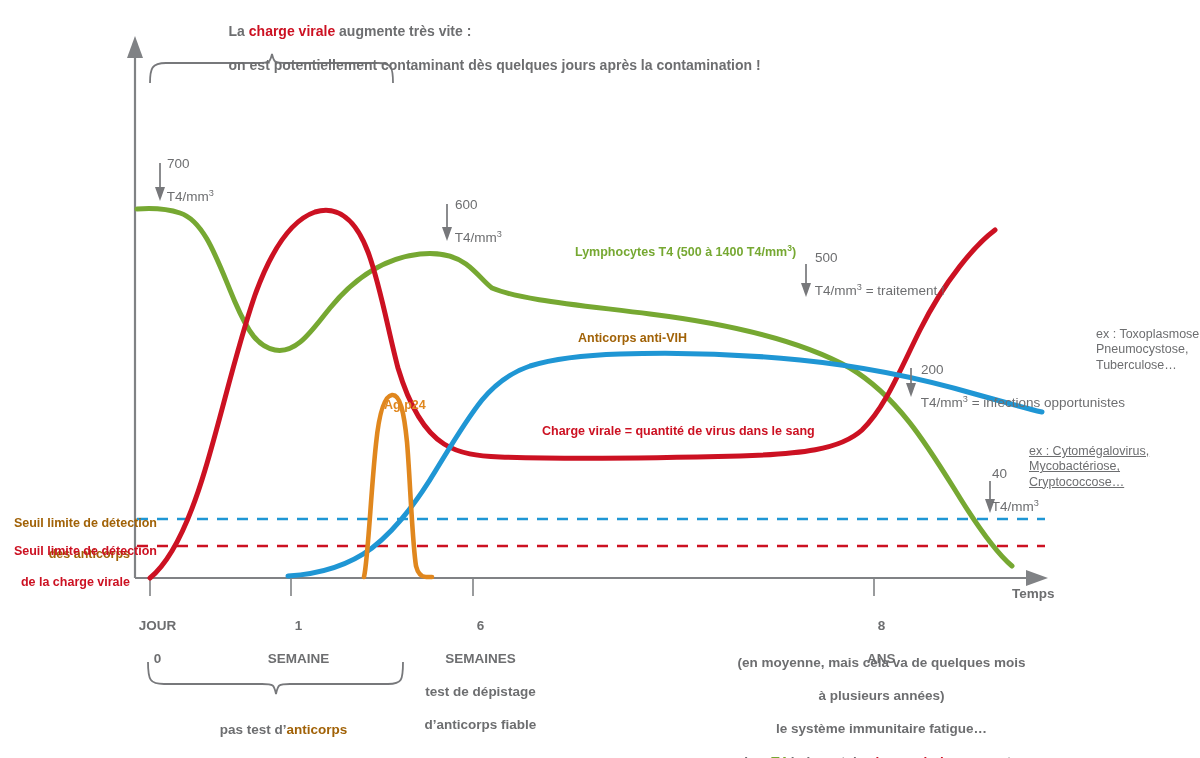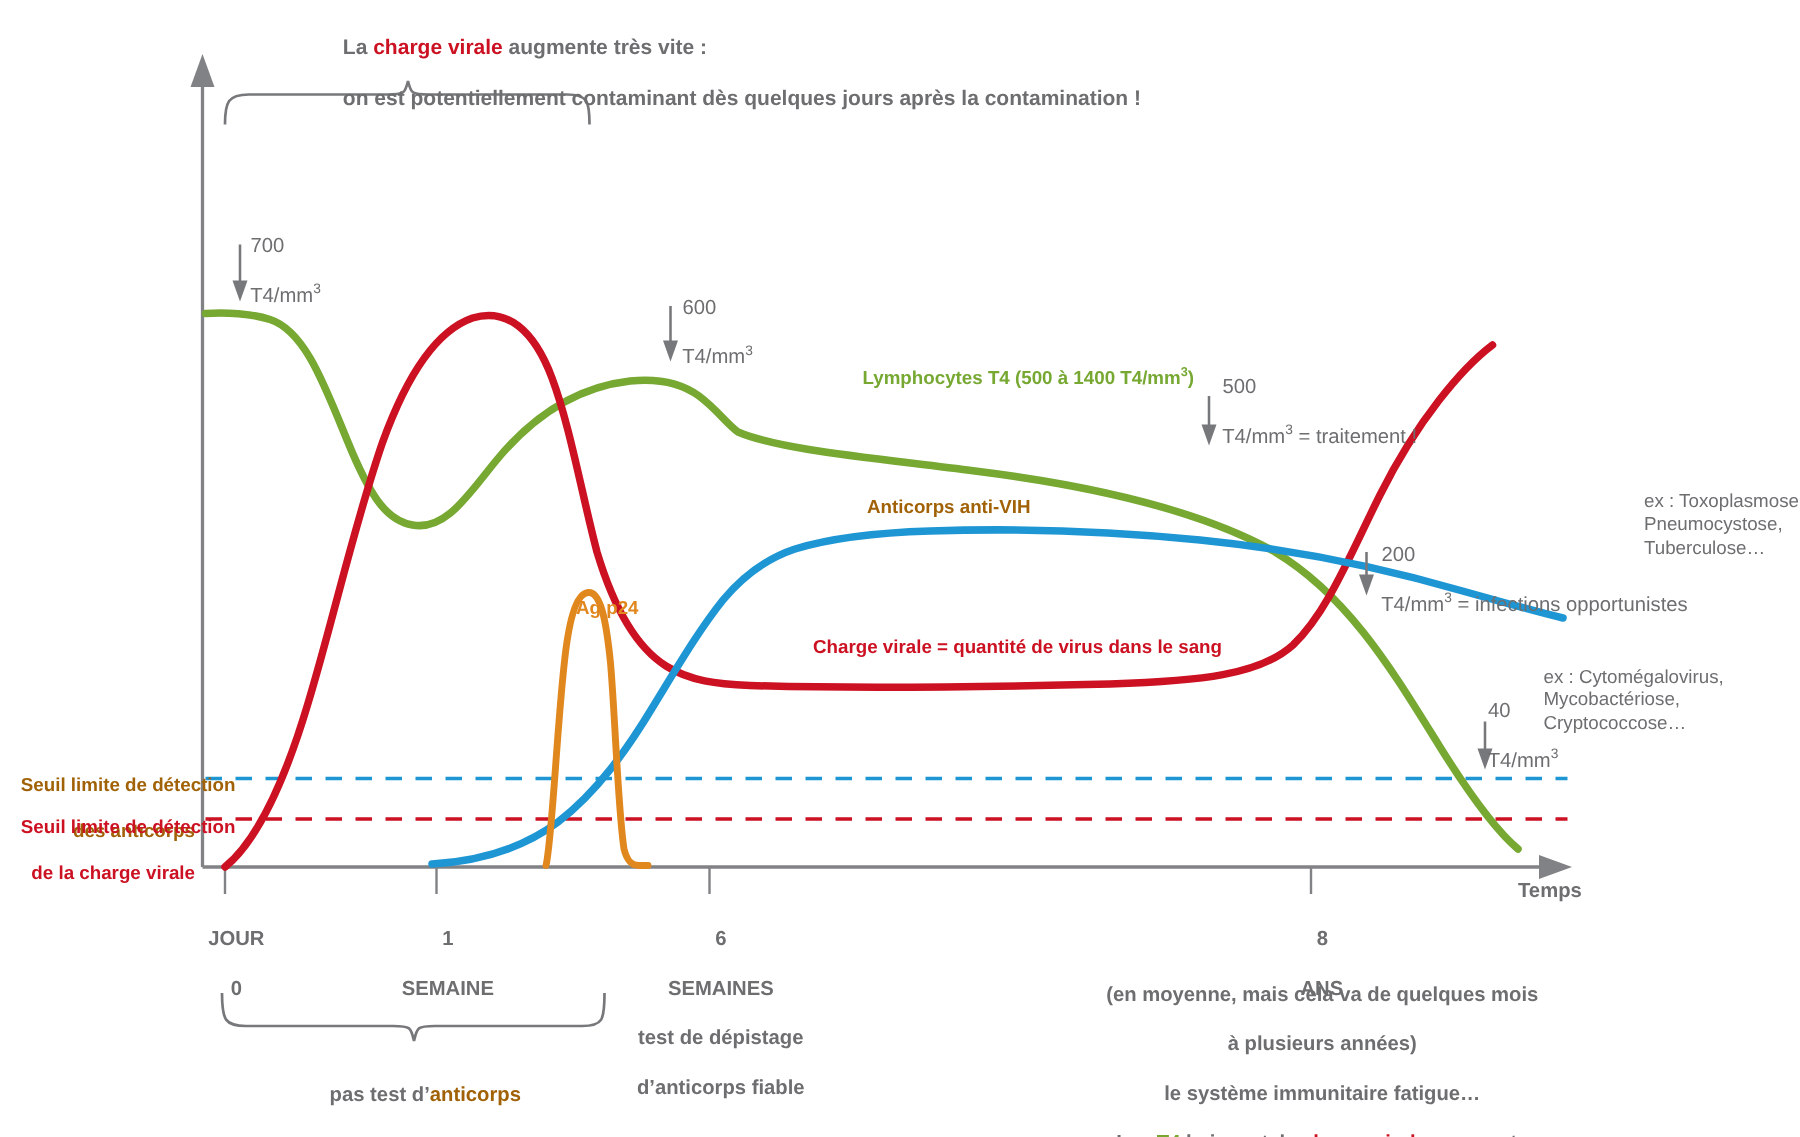--- a/index.html
+++ b/index.html
@@ -146,21 +146,21 @@
     <span>200</span><br>
     <span>T4/mm<sup>3</sup> = infections opportunistes</span>
   </div>
 
   <div class="txt s13 grey" style="left:977px;top:450px;">
     <span>40</span><br>
     <span>T4/mm<sup>3</sup></span>
   </div>
 
   <div class="txt s12 grey" style="left:1096px;top:327px;">ex : Toxoplasmose,<br>Pneumocystose,<br>Tuberculose…</div>
-  <div class="txt s12 grey" style="left:1029px;top:444px;">ex : Cytomégalovirus,<br>Mycobactériose,<br>Cryptococcose…</div>
+  <div class="txt s12 grey" style="left:1029px;top:444px;text-decoration:underline;">ex : Cytomégalovirus,<br>Mycobactériose,<br>Cryptococcose…</div>
 
   <div class="txt s12 b green" style="left:575px;top:245px;">Lymphocytes T4 (500 à 1400 T4/mm<sup>3</sup>)</div>
   <div class="txt s12 b blue" style="left:578px;top:331px;">Anticorps anti-VIH</div>
   <div class="txt s12 b red" style="left:542px;top:424px;">Charge virale = quantité de virus dans le sang</div>
   <div class="txt s12 b orange" style="left:384px;top:398px;">Ag p24</div>
 
   <div class="txt s12 b blue r" style="left:0px;top:501px;width:130px;">
     <span>Seuil limite de détection</span><br>
     <span>des anticorps</span>
   </div>

